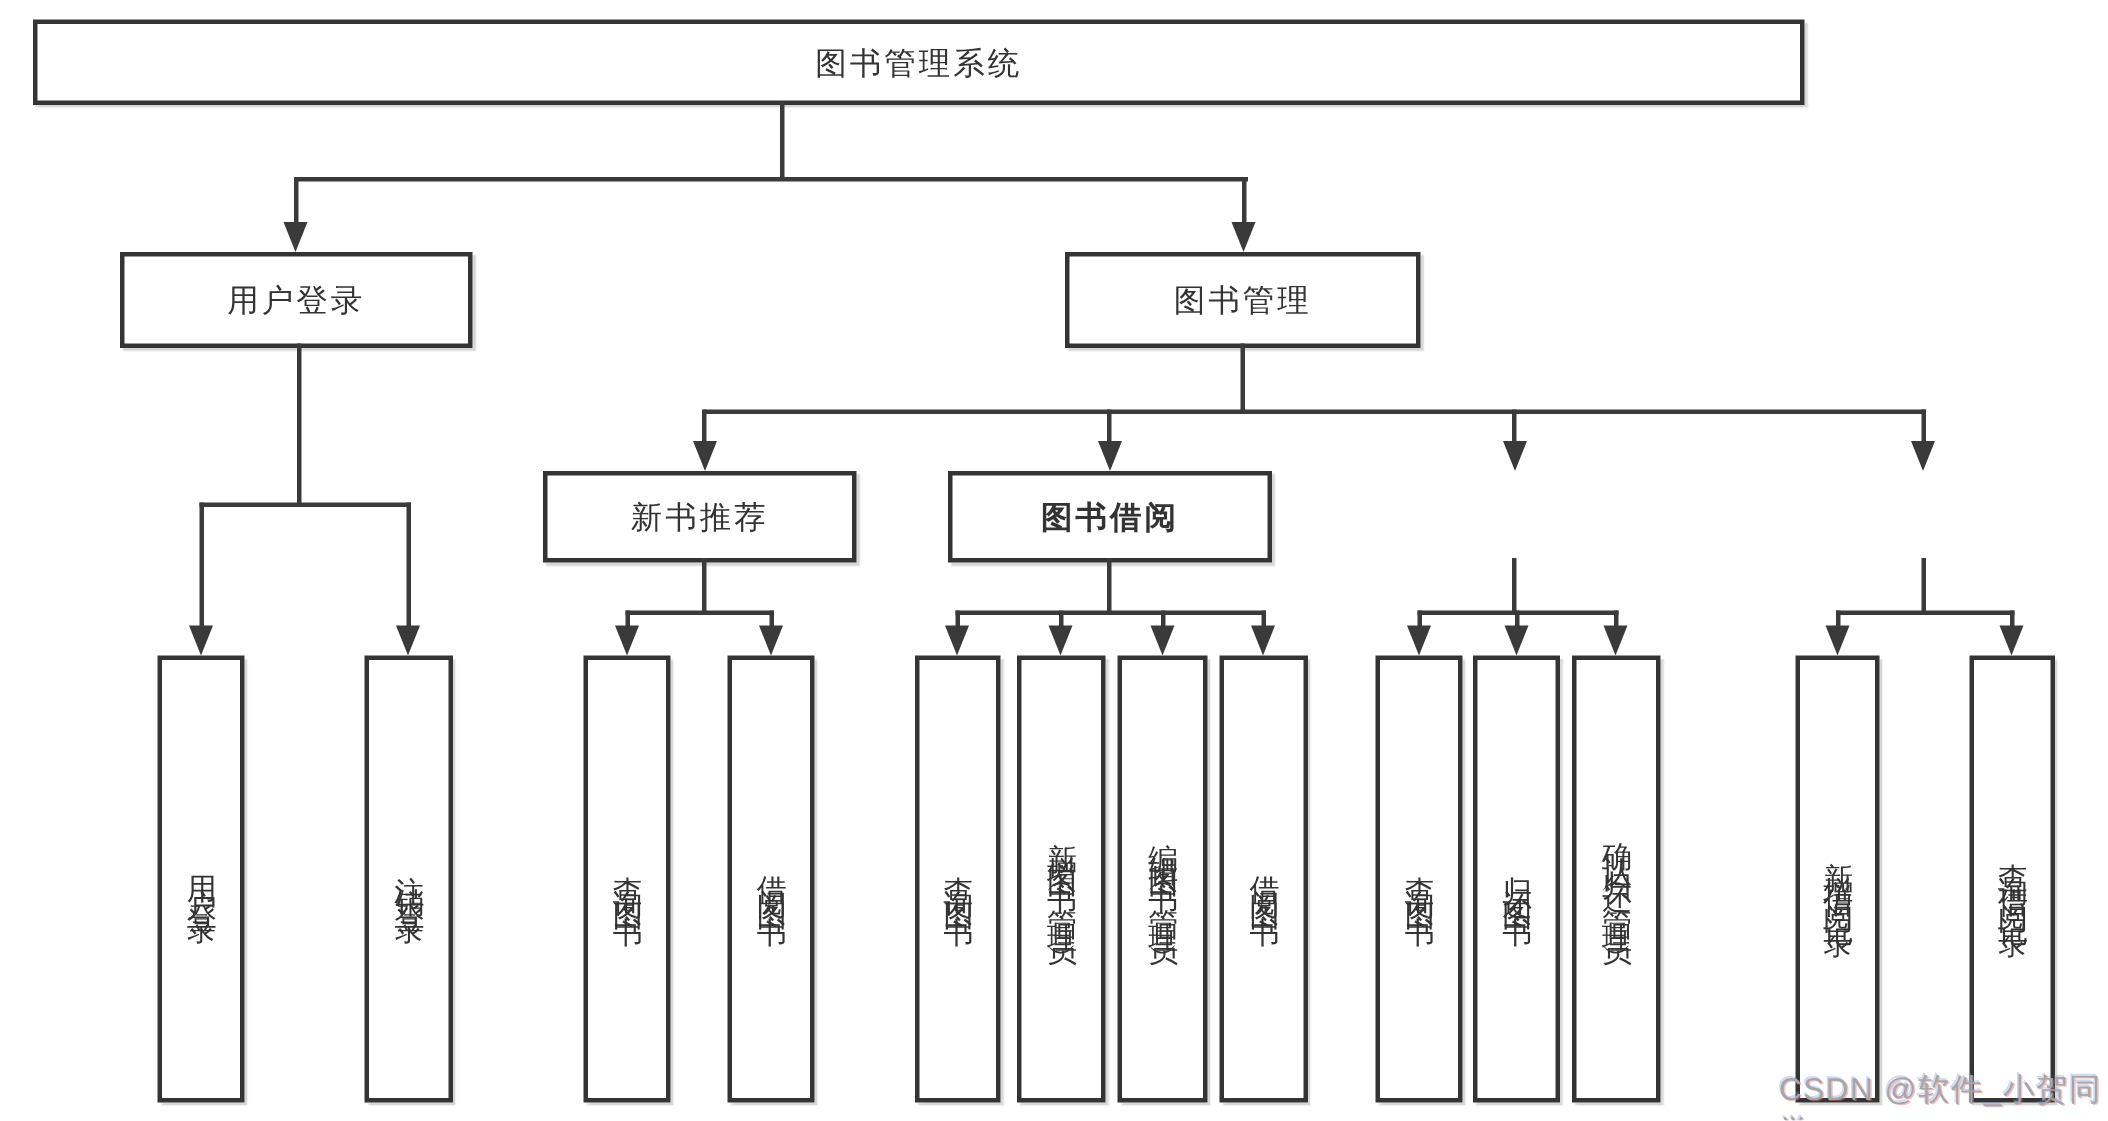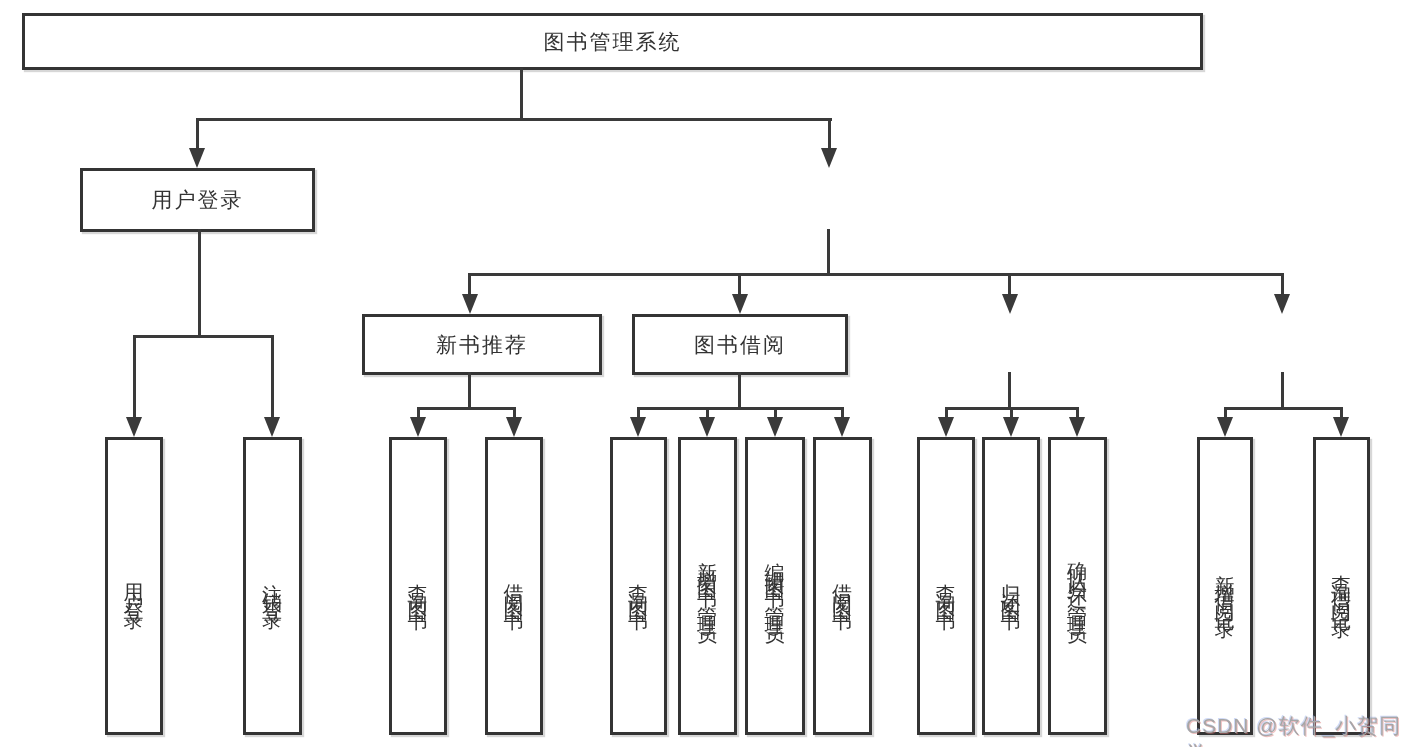--- a/index.html
+++ b/index.html
@@ -46,43 +46,46 @@
   <div class="vline" style="left:520px;top:68px;height:52px;"></div>
   <div class="hline" style="left:196px;top:118px;width:636px;"></div>
   <div class="vline" style="left:196px;top:118px;height:32px;"></div>
   <div class="arrow" style="left:189px;top:148px;"></div>
   <div class="vline" style="left:828px;top:118px;height:32px;"></div>
   <div class="arrow" style="left:821px;top:148px;"></div>
 
   <div class="node" style="left:80px;top:168px;width:235px;height:64px;">
     <span>用户登录</span>
   </div>
+  <div class="node" style="left:710px;top:168px;width:237px;height:64px;">
+    <span>图书管理</span>
+  </div>
 
   <div class="vline" style="left:198px;top:229px;height:109px;"></div>
   <div class="hline" style="left:133px;top:335px;width:141px;"></div>
   <div class="vline" style="left:133px;top:335px;height:84px;"></div>
   <div class="arrow" style="left:126px;top:417px;"></div>
   <div class="vline" style="left:271px;top:335px;height:84px;"></div>
   <div class="arrow" style="left:264px;top:417px;"></div>
 
   <div class="vline" style="left:827px;top:229px;height:47px;"></div>
   <div class="hline" style="left:469px;top:273px;width:815px;"></div>
   <div class="vline" style="left:468px;top:273px;height:23px;"></div>
   <div class="arrow" style="left:462px;top:294px;"></div>
   <div class="vline" style="left:738px;top:273px;height:23px;"></div>
   <div class="arrow" style="left:732px;top:294px;"></div>
   <div class="vline" style="left:1008px;top:273px;height:23px;"></div>
   <div class="arrow" style="left:1002px;top:294px;"></div>
   <div class="vline" style="left:1281px;top:273px;height:23px;"></div>
   <div class="arrow" style="left:1274px;top:294px;"></div>
 
-  <div class="node" style="left:362px;top:314px;width:240px;height:61px;">
+  <div class="node" style="left:362px;top:314px;width:209px;height:61px;">
     <span>新书推荐</span>
   </div>
-  <div class="node" style="left:632px;top:314px;width:216px;height:61px;">
+  <div class="node" style="left:632px;top:314px;width:216px;height:61px;font-weight:bold;">
     <span>图书借阅</span>
   </div>
 
   <div class="vline" style="left:468px;top:372px;height:38px;"></div>
   <div class="hline" style="left:417px;top:407px;width:99px;"></div>
   <div class="vline" style="left:417px;top:407px;height:12px;"></div>
   <div class="arrow" style="left:410px;top:417px;"></div>
   <div class="vline" style="left:513px;top:407px;height:12px;"></div>
   <div class="arrow" style="left:506px;top:417px;"></div>
 

